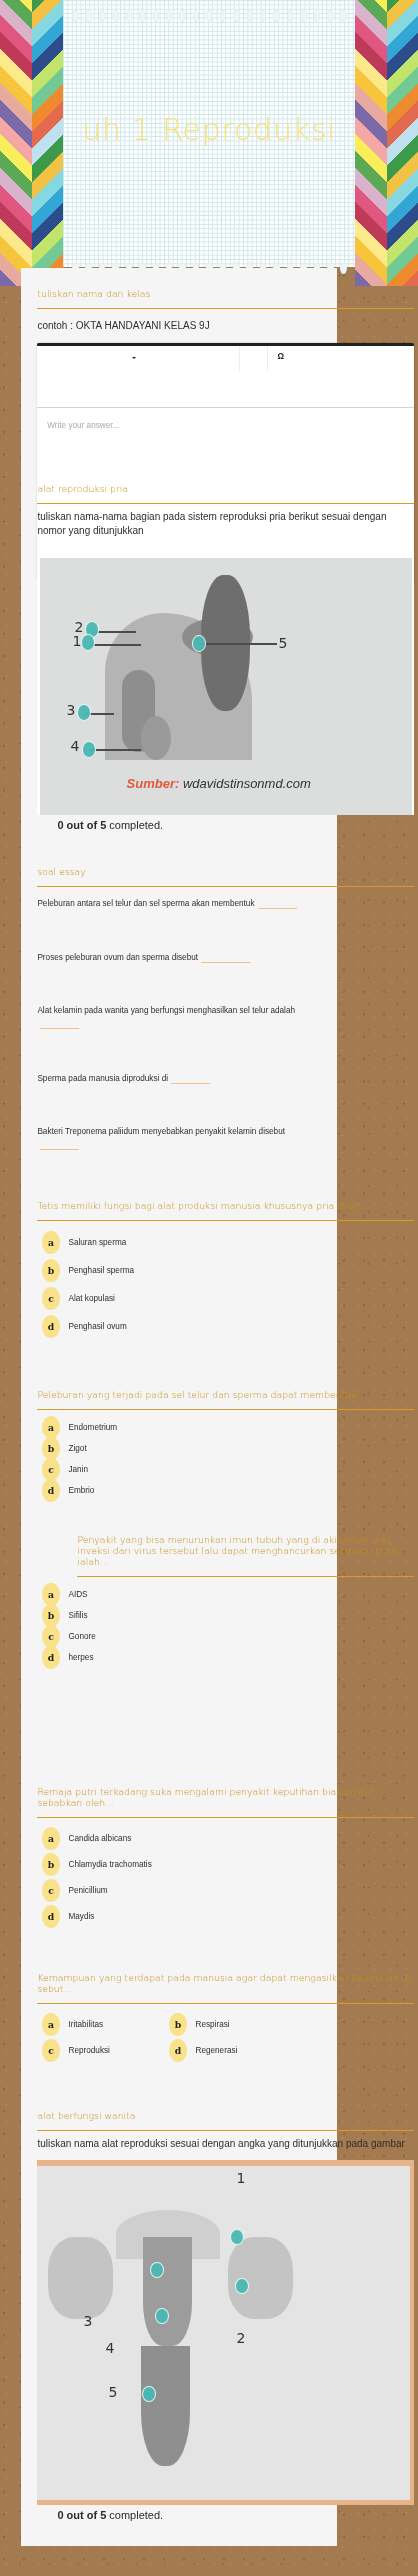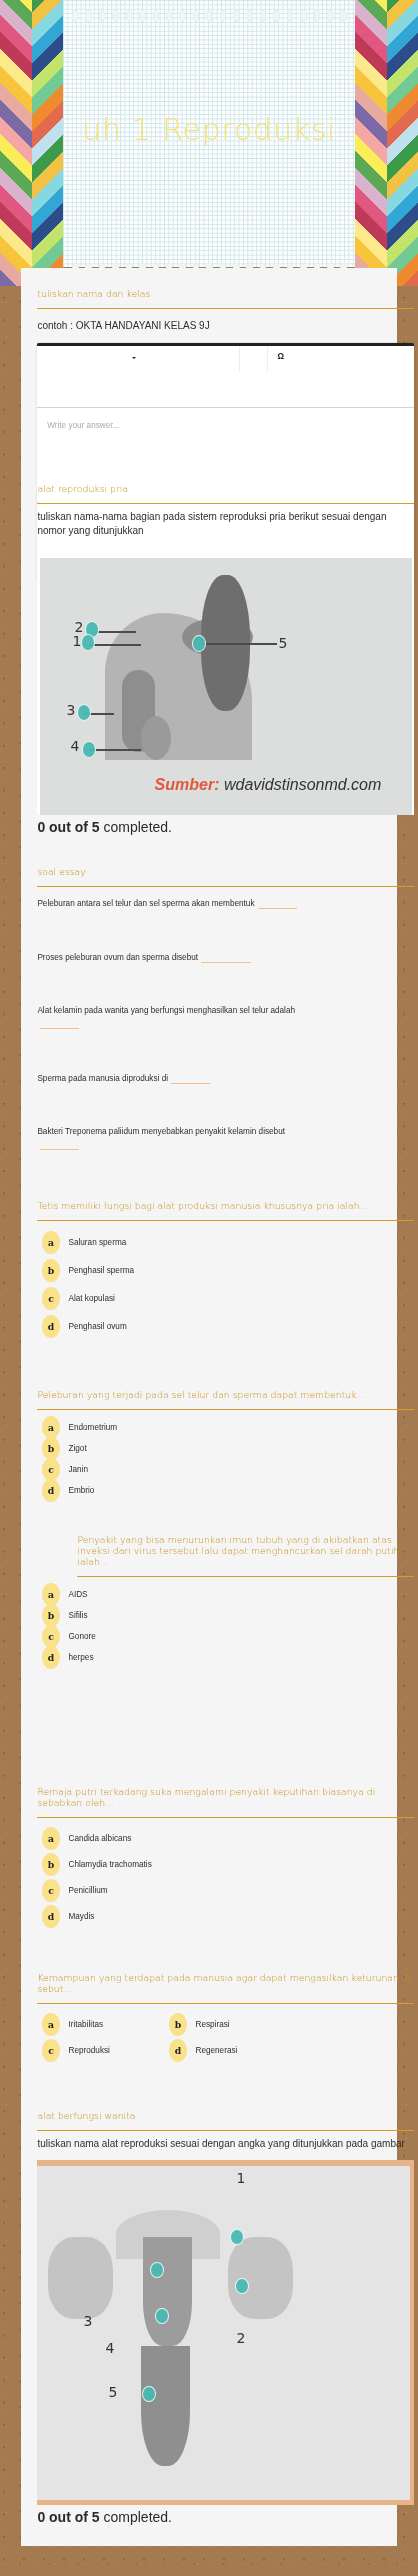--- a/index.html
+++ b/index.html
@@ -52,21 +52,21 @@
   .holes.top { top: 9.8px; }
   .holes.bottom { top: 262px; }
   .title {
     position: absolute; left: 63px; width: 292px; top: 112px;
     text-align: center; font-family: "DejaVu Sans", sans-serif;
     font-size: 30.5px; font-weight: 200; color: #f6e27a; letter-spacing: 0.5px;
   }
 
   
   .card {
-    position: absolute; left: 21px; top: 268px; width: 376px; height: 2278px;
+    position: absolute; left: 21px; top: 268px; width: 316px; height: 2278px;
     background: #f5f5f5;
   }
   .q { position: absolute; left: 16.4px; width: 377px; }
   .q-title {
     font-family: "DejaVu Sans", sans-serif; font-weight: 200;
     color: #c98f17; font-size: 9.3px; line-height: 10.4px;
     padding-bottom: 8.7px; border-bottom: 0.5px solid #d89a28;
   }
   .q-desc { font-size: 10px; color: #2e2e2e; line-height: 14px; margin-top: 5.5px; }
 
@@ -89,23 +89,23 @@
     box-shadow: 0 1.1px 1.6px rgba(0,0,0,.2); }
 
   
   .hotspot-img { position: relative; margin-top: 9.8px; width: 377px; background: #fff; }
   .img-frame { position: absolute; left: 2.2px; right: 2.2px; background: #dcdedd; overflow: hidden; }
   .figure-shape { position: absolute; background: #a6a6a6; }
   .hs-dot { position: absolute; width: 14px; height: 16.4px; border-radius: 50%;
     background: #4ab9b3; border: 1.1px solid #e9f7f6; opacity: .95; }
   .hs-num { position: absolute; font-size: 14px; color: #333; font-family: "DejaVu Sans", sans-serif; }
   .hs-line { position: absolute; height: 1.6px; background: #4b4b4b; }
-  .source { position: absolute; font-size: 16px; font-style: italic; color: #333; margin-left: 28px; }
+  .source { position: absolute; font-size: 13px; font-style: italic; color: #333; }
   .source b { color: #e0593a; font-style: italic; }
-  .completed { font-size: 14px; color: #2b2b2b; margin-top: 3.3px; }
+  .completed { font-size: 11px; color: #2b2b2b; margin-top: 3.3px; margin-left: 20px; }
   .completed b { font-weight: bold; }
 
   
   .blank-q { position: absolute; left: 16.4px; font-size: 8.2px; color: #2e2e2e; line-height: 13px; }
   .blank { display: inline-block; width: 39px; height: 0.5px; border-bottom: 1.1px solid #f3c08b; vertical-align: -3.3px; margin-left: 3.3px; }
 
   
   .opts { margin-top: 7.6px; }
   .opt { display: flex; align-items: center; height: 28px; }
   .opt .letter { width: 18.5px; height: 23px; border-radius: 50%; background: #f9e28a;

